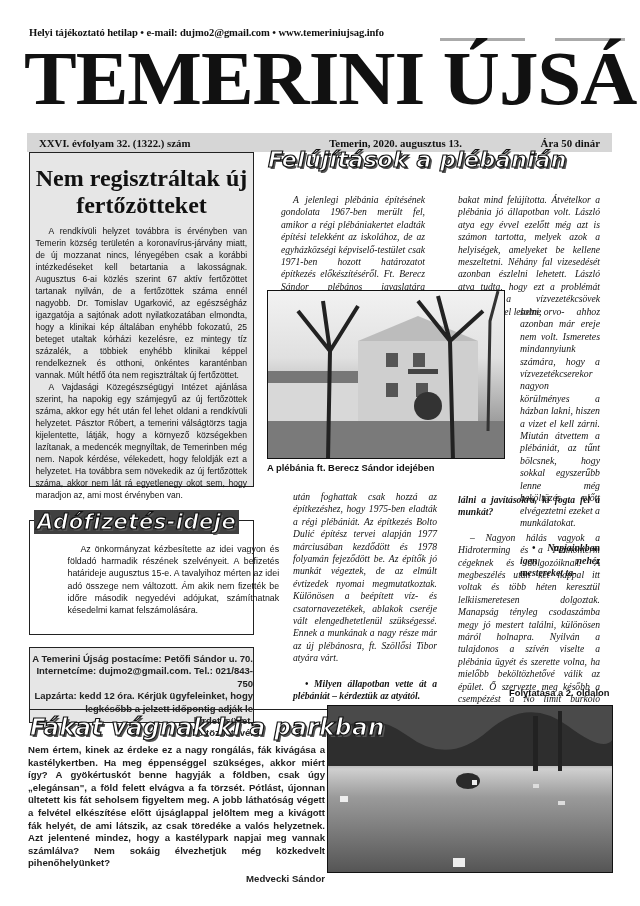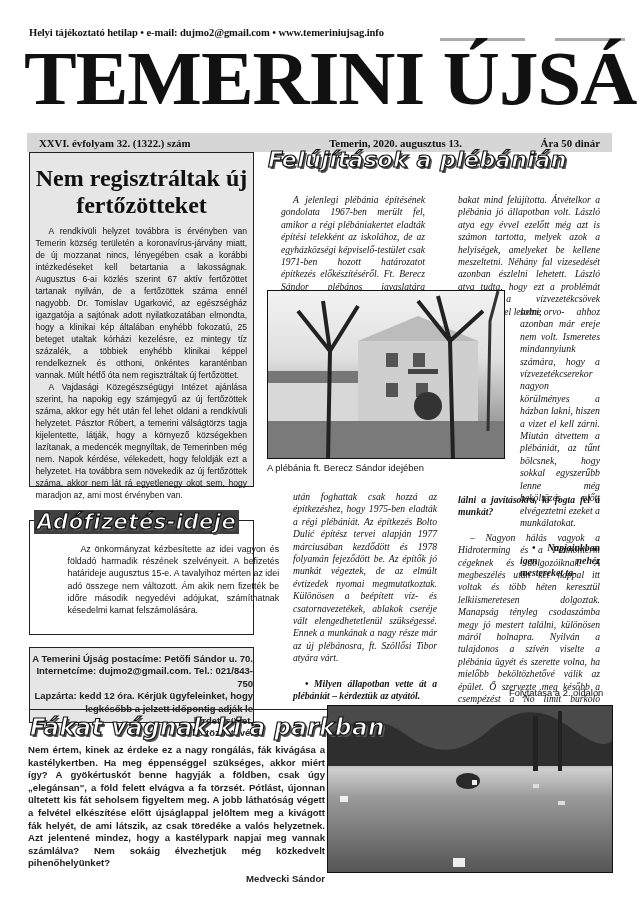--- a/index.html
+++ b/index.html
@@ -24,21 +24,21 @@
   .tax-box { left: 29px; top: 520px; width: 225px; height: 115px; padding-left: 32px; }
   .tax-title { left: 34px; top: 510px; font-size: 21px; background: #404040; padding: 0 3px; }
   .post-box { left: 29px; top: 647px; width: 225px; height: 76px; background: #e6e6e6; font-family: "Liberation Sans", sans-serif; font-size: 9.5px; line-height: 12.4px; text-align: right; padding-top: 5px; font-weight: bold; color: #222; }
 
   .church-title { left: 268px; top: 147px; font-size: 22px; }
   .serif-col { font-size: 9.6px; line-height: 12.4px; text-align: justify; }
   .serif-col p { margin: 13px; text-indent: 12px; font-style: italic; }
   .serif-col .q { font-weight: bold; }
 
   .photo { border: 1.5px solid #111; box-sizing: border-box; overflow: hidden; }
-  .caption { font-family: "Liberation Sans", sans-serif; font-weight: normal; font-size: 9.4px; }
+  .caption { font-family: "Liberation Sans", sans-serif; font-weight: bold; font-size: 9.4px; }
 
   .trees-title { left: 30px; top: 714px; font-size: 23px; z-index: 2; }
   .trees-rule { left: 29px; top: 709px; width: 300px; height: 1px; background: #222; }
   .trees-body { left: 28px; top: 744px; width: 297px; font-family: "Liberation Sans", sans-serif; font-size: 9.6px; line-height: 12.6px; text-align: justify; font-weight: bold; color: #222; }
 </style>
 </head>
 <body>
 
 <div class="abs tagline">Helyi tájékoztató hetilap • e-mail: dujmo2@gmail.com • www.temeriniujsag.info</div>
 <div class="tag-rule" style="left:440px;width:85px;"></div>

